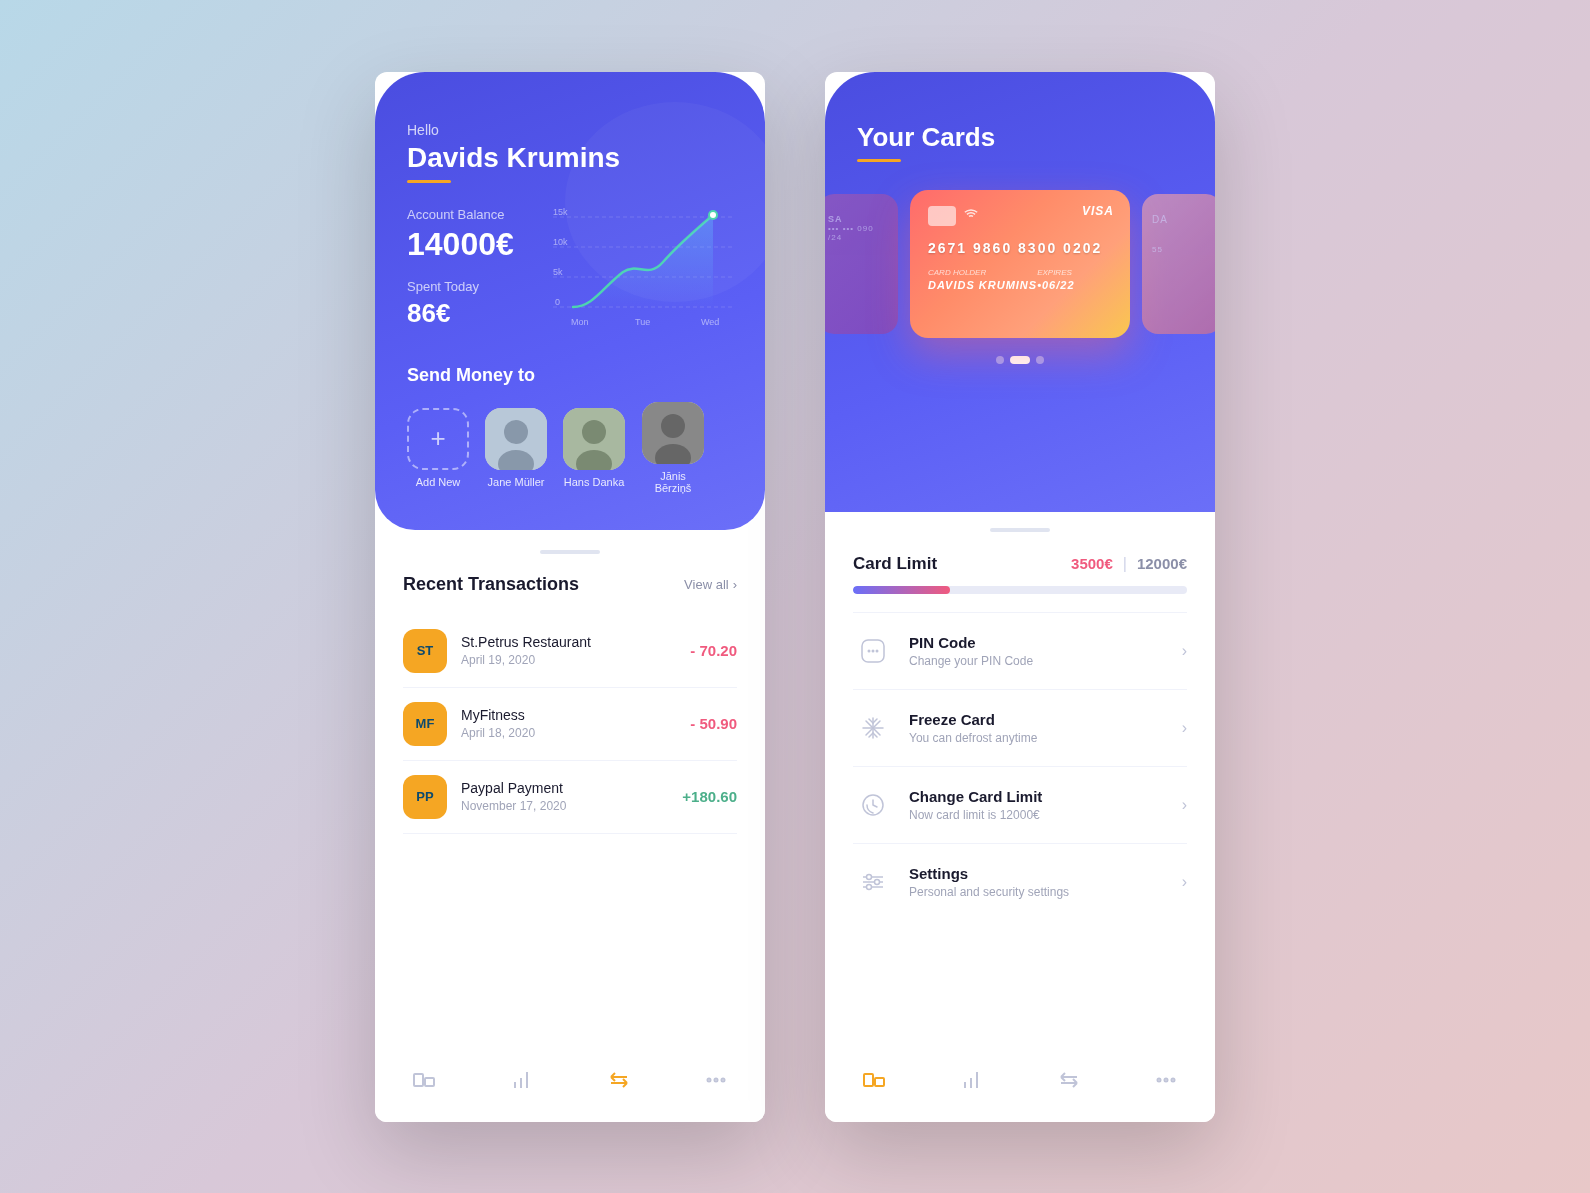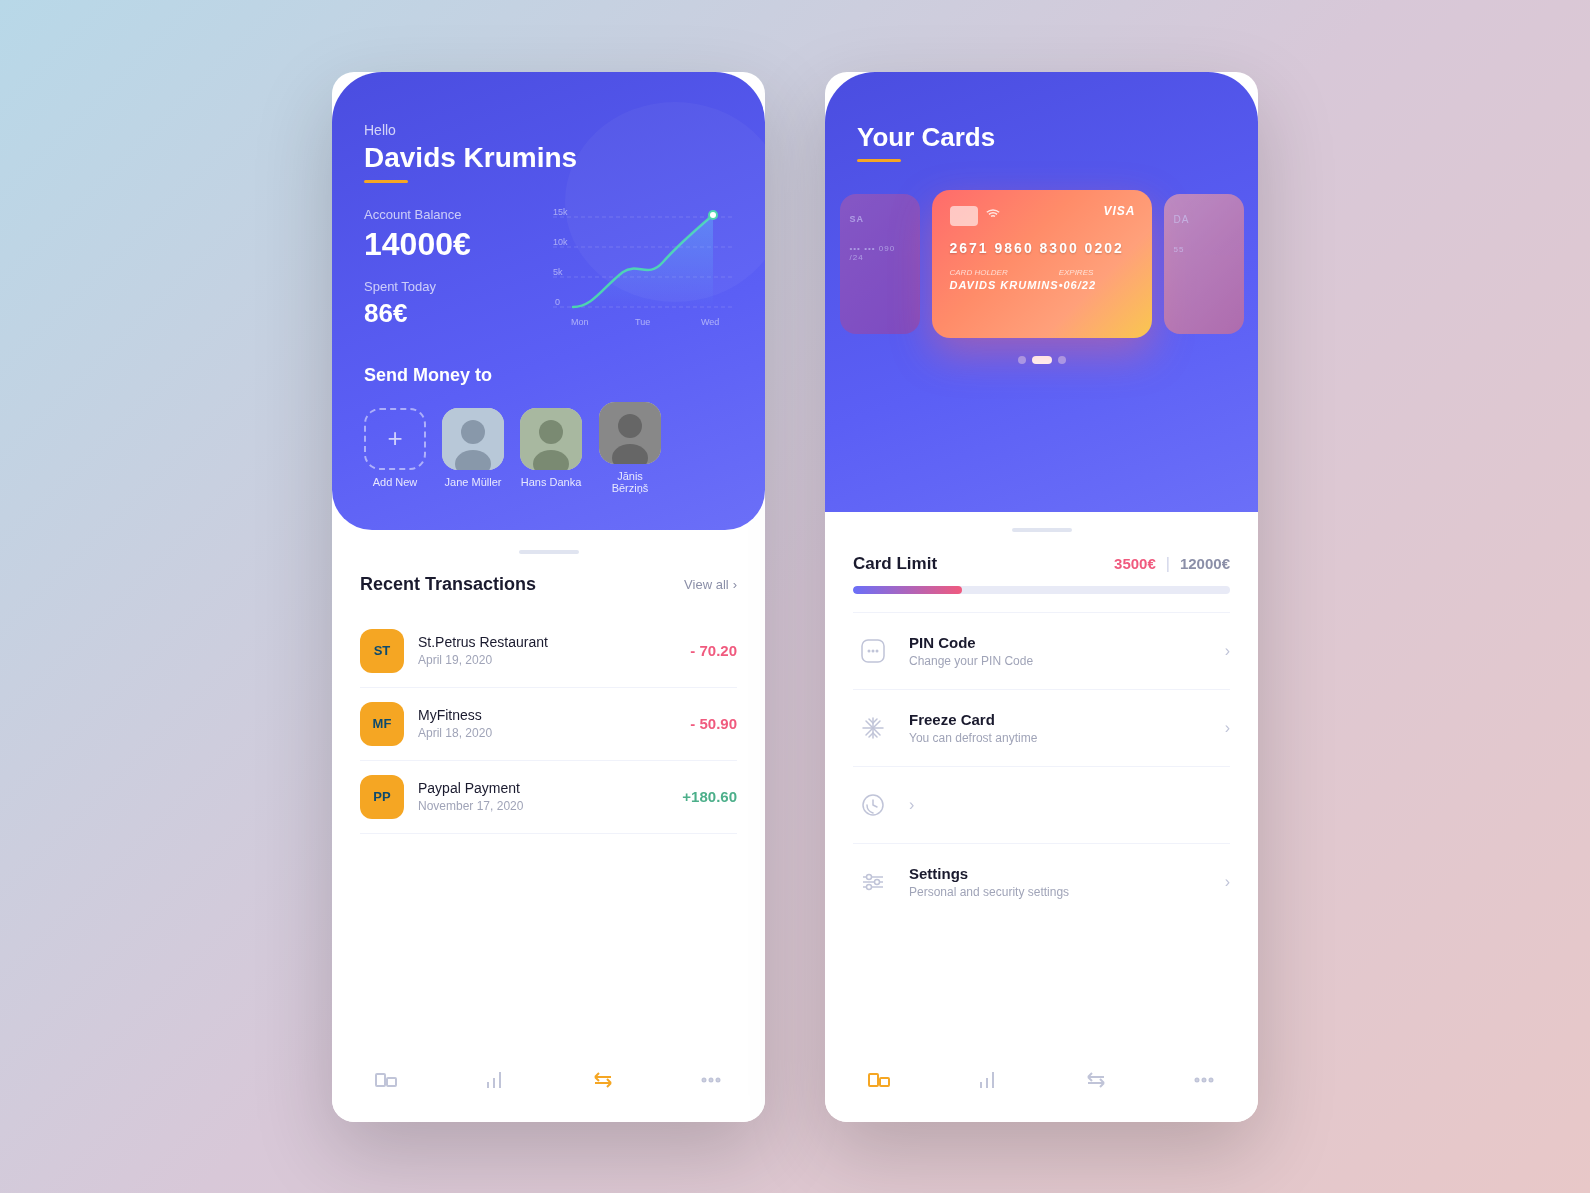--- a/index.html
+++ b/index.html
@@ -14,24 +14,24 @@
       overflow: hidden;
     }
     .screens-container {
       display: flex;
       gap: 60px;
       align-items: center;
     }
 
     
     .phone {
-      width: 433px;
+      width: 390px;
       height: 1050px;
       background: #fff;
-      border-radius: 22px;
+      border-radius: 12px;
       overflow: hidden;
       box-shadow: 0 30px 80px rgba(0,0,0,0.18);
       display: flex;
       flex-direction: column;
     }
 
     
     .left-phone .top-section {
       background: linear-gradient(160deg, #4a4de0 0%, #5b5ff5 60%, #6b6ff8 100%);
       border-radius: 50px 50px 40px 40px;
@@ -613,21 +613,21 @@
 
   <div class="phone right-phone">
     <div class="top-section">
       <div class="your-cards-title">Your Cards</div>
       <div class="cards-orange-underline"></div>
 
       <div class="cards-carousel">
 
         <div class="card-side left">
           <div style="padding:10px; color:rgba(255,255,255,0.6); font-size:10px; margin-top:10px;">
-            <div style="font-weight:600; font-size:9px; letter-spacing:1px; margin-bottom:20px;">SA</div>
+            <div style="font-weight:600; font-size:9px; letter-spacing:1px; ">SA</div>
             <div style="font-size:8px; letter-spacing:1px;">•••  ••• 090<br>/24</div>
           </div>
         </div>
 
         <div class="main-card">
           <div class="card-chip-wifi">
             <div class="card-chip"></div>
             <span class="card-wifi">
               <svg width="14" height="14" viewBox="0 0 24 24" fill="none" stroke="rgba(255,255,255,0.8)" stroke-width="2.5">
                 <path d="M5 12.55a11 11 0 0 1 14 0M1.42 9a16 16 0 0 1 21.16 0M8.53 16.11a6 6 0 0 1 6.95 0M12 20h.01"></path>
@@ -717,20 +717,24 @@
       </div>
 
       <div class="menu-item">
         <div class="menu-icon-wrap">
           <svg width="28" height="28" viewBox="0 0 28 28" fill="none" stroke="#c0c4d8" stroke-width="1.5">
             <circle cx="14" cy="14" r="10" stroke-dasharray="none"></circle>
             <path d="M14 9 L14 14 L18 16" stroke-linecap="round" stroke-linejoin="round"></path>
             <path d="M8 14 Q8 20 14 22" stroke-linecap="round" fill="none"></path>
           </svg>
         </div>
+        <div class="menu-text">
+          <div class="menu-title">Change Card Limit</div>
+          <div class="menu-subtitle">Now card limit is 12000€</div>
+        </div>
         <span class="menu-chevron">›</span>
       </div>
 
       <div class="menu-item">
         <div class="menu-icon-wrap">
           <svg width="28" height="28" viewBox="0 0 28 28" fill="none" stroke="#c0c4d8" stroke-width="1.5">
             <line x1="4" y1="9" x2="24" y2="9"></line>
             <line x1="4" y1="14" x2="24" y2="14"></line>
             <line x1="4" y1="19" x2="24" y2="19"></line>
             <circle cx="10" cy="9" r="2.5" fill="#fff" stroke="#c0c4d8" stroke-width="1.5"></circle>

